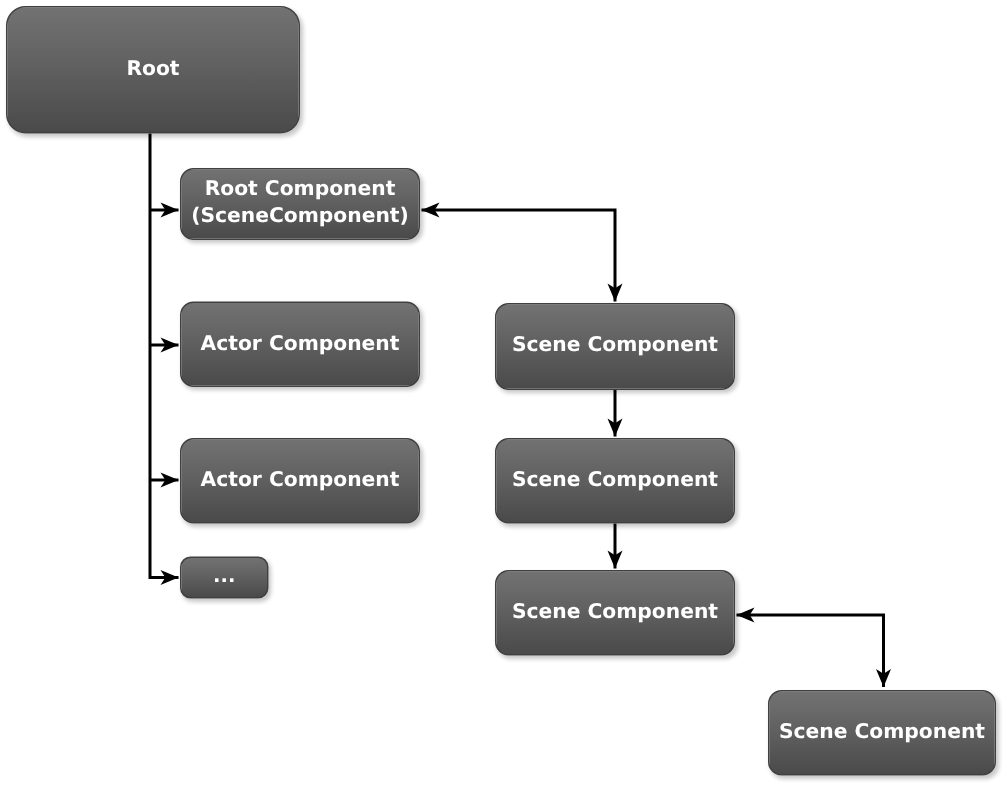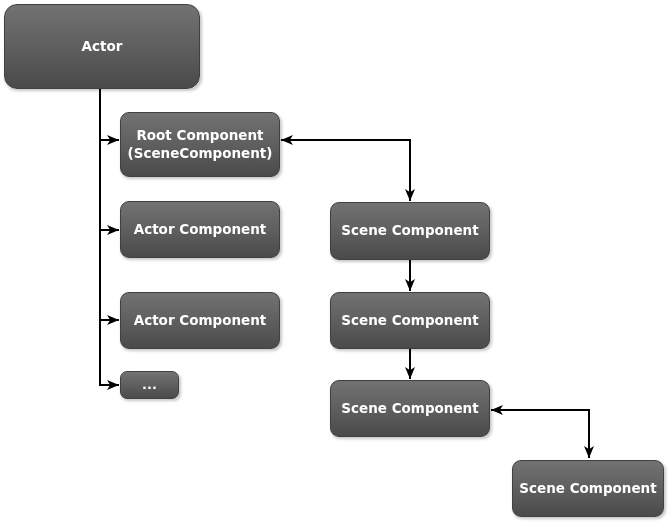--- a/index.html
+++ b/index.html
@@ -37,21 +37,21 @@
     white-space: pre-line;
     background: linear-gradient(180deg, #727272 0%, #616161 45%, #4a4a4a 100%);
     border: 1px solid #404040;
     border-radius: 9px;
     box-shadow: 1.5px 2px 3px rgba(0,0,0,0.22);
   }
   .node-actor {
     left: 4px; top: 4px; width: 196px; height: 85px;
     border-radius: 13px;
   }
-  .node-root        { left: 120px; top: 112px; width: 160px; height: 65px; }
+  .node-root        { left: 120px; top: 112px; width: 160px; height: 48px; }
   .node-ac1         { left: 120px; top: 201px; width: 160px; height: 57px; }
   .node-ac2         { left: 120px; top: 292px; width: 160px; height: 57px; }
   .node-more        { left: 120px; top: 371px; width: 59px;  height: 28px; border-radius: 7px; font-size: 13px; }
   .node-sc1         { left: 330px; top: 202px; width: 160px; height: 58px; }
   .node-sc2         { left: 330px; top: 292px; width: 160px; height: 57px; }
   .node-sc3         { left: 330px; top: 380px; width: 160px; height: 57px; }
   .node-sc4         { left: 512px; top: 460px; width: 152px; height: 57px; }
   .edge {
     stroke: #000000;
     stroke-width: 2;
@@ -77,21 +77,21 @@
     <path class="edge" d="M100 320 L119 320" marker-end="url(#arrow)"></path>
 
     <path class="edge" d="M281 140 L410 140 L410 201" marker-start="url(#arrow)" marker-end="url(#arrow)"></path>
 
     <path class="edge" d="M410 260 L410 291" marker-end="url(#arrow)"></path>
     <path class="edge" d="M410 349 L410 379" marker-end="url(#arrow)"></path>
 
     <path class="edge" d="M491 410 L589 410 L589 458" marker-start="url(#arrow)" marker-end="url(#arrow)"></path>
   </svg>
 
-  <div class="node node-actor">Actor</div>
+  <div class="node node-actor">Root</div>
 
   <div class="node node-root">Root Component
 (SceneComponent)</div>
 
   <div class="node node-ac1">Actor Component</div>
 
   <div class="node node-ac2">Actor Component</div>
 
   <div class="node node-more">...</div>
 

